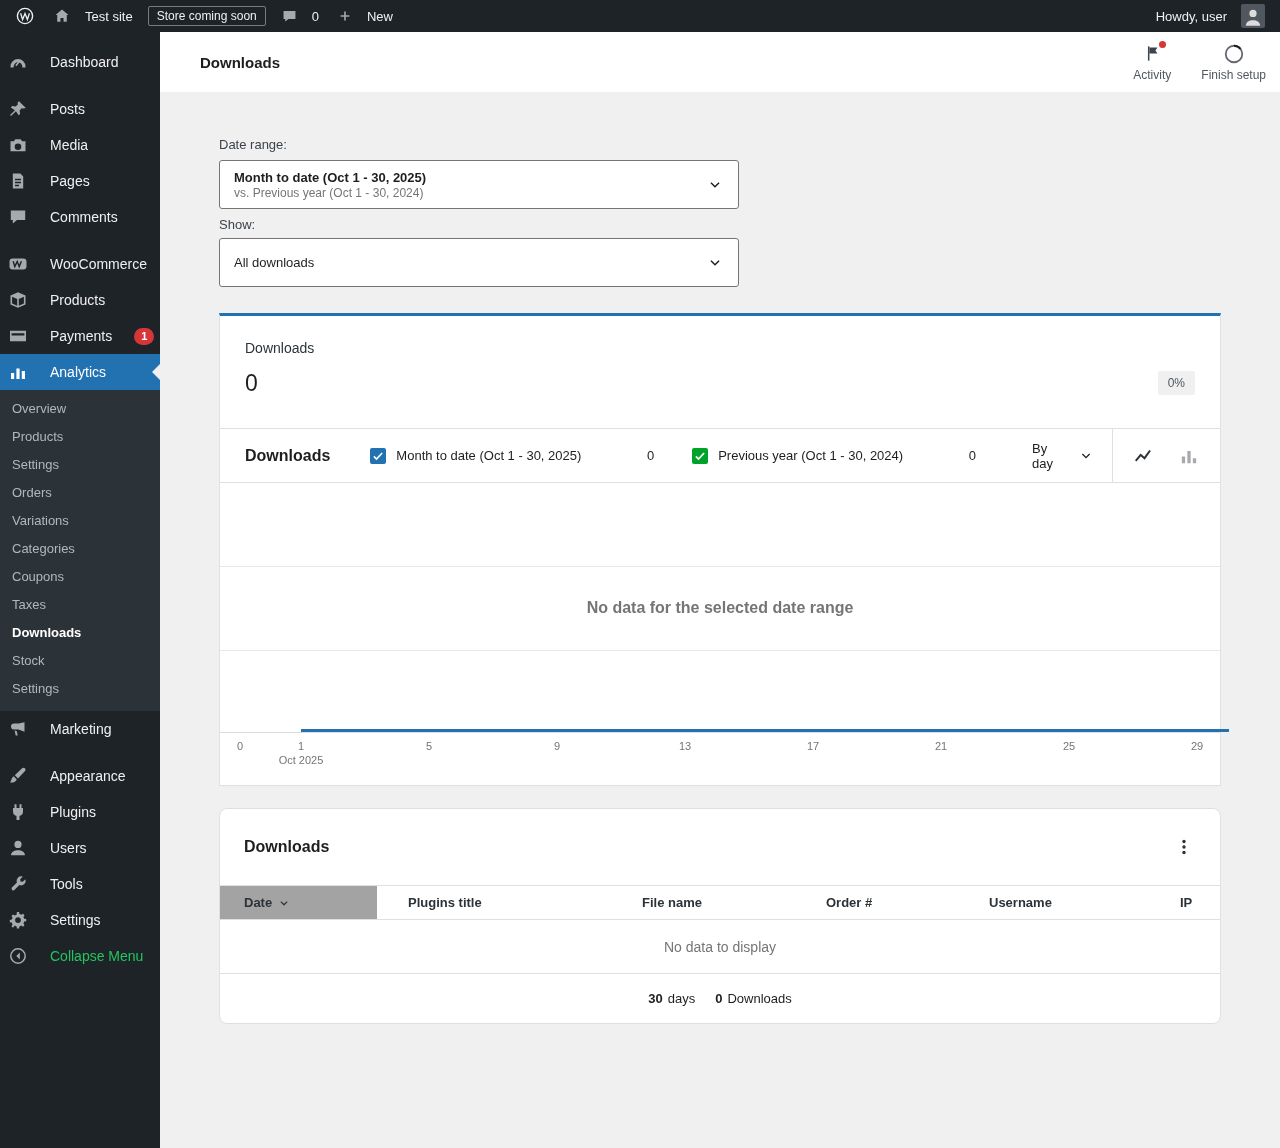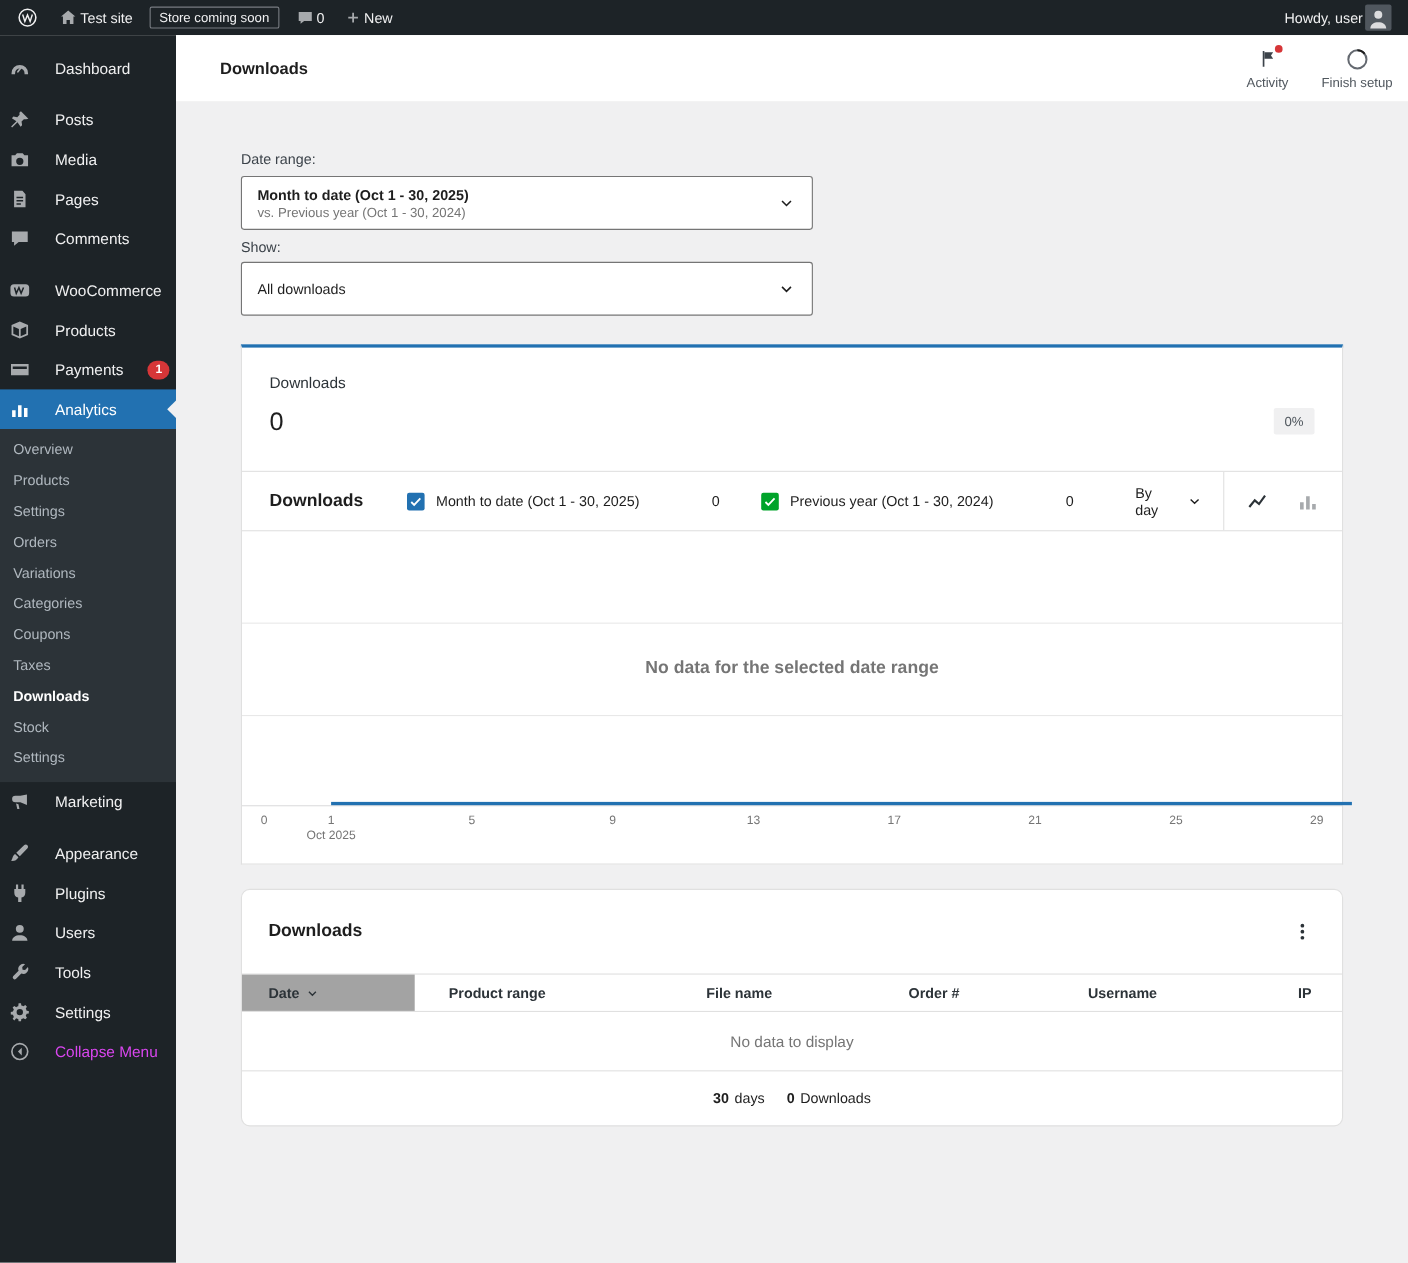--- a/index.html
+++ b/index.html
@@ -6,21 +6,21 @@
   html,body { width:1280px; height:1148px; }
   body {
     font-family:"Liberation Sans","DejaVu Sans",sans-serif;
     font-size:13px; color:#1e1e1e; background:#f0f0f1; overflow:hidden;
   }
   svg { display:block; }
 
   
   .admin-bar { height:32px; background:#1d2327; color:#f0f0f1; display:flex; align-items:center; font-size:13px; }
   .ab-left { display:flex; align-items:center; height:32px; padding-left:6px; }
-  .ab-item { display:flex; align-items:center; gap:2px; height:32px; padding:0 9px; cursor:pointer; white-space:nowrap; }
+  .ab-item { display:flex; align-items:center; gap:14px; height:32px; padding:0 9px; cursor:pointer; white-space:nowrap; }
   .ab-icon { color:#a7aaad; display:flex; }
   .coming-soon { border:1px solid #787c82; border-radius:2px; padding:2px 8px; font-size:12px; margin:0 6px; cursor:pointer; }
   .ab-right { margin-left:auto; display:flex; align-items:center; padding-right:6px; }
   .avatar { width:24px; height:24px; border-radius:2px; background:#50575e; overflow:hidden; display:flex; align-items:flex-end; justify-content:center; }
 
   
   .wrapper { display:flex; height:1116px; }
   .sidebar { width:160px; background:#1d2327; color:#f0f0f1; padding-top:12px; flex-shrink:0; overflow:hidden; }
   .main { flex:1; background:#f0f0f1; display:flex; flex-direction:column; }
 
@@ -28,21 +28,21 @@
   .menu-item { display:flex; align-items:center; gap:22px; padding:8px 8px; font-size:14px; line-height:18px; cursor:pointer; position:relative; }
   .menu-item .icon { width:20px; height:20px; color:#a7aaad; flex-shrink:0; display:flex; align-items:center; justify-content:center; }
   .menu-item.active { background:#2271b1; color:#fff; }
   .menu-item.active .icon { color:#fff; }
   .menu-item.active::after { content:""; position:absolute; right:0; top:50%; margin-top:-8px; border:8px solid transparent; border-right-color:#f0f0f1; }
   .menu-sep { height:11px; }
   .mbadge { background:#d63638; color:#fff; border-radius:9px; font-size:11px; line-height:11px; padding:3px 7px; font-weight:600; }
   .submenu { background:#2c3338; padding:5px 0 8px; }
   .submenu-item { padding:7px 12px; font-size:13px; line-height:14px; color:#b0b8bf; cursor:pointer; }
   .submenu-item.current { color:#fff; font-weight:700; }
-  .menu-item.collapse { color:#d946ef;align-items:center; }
+  .menu-item.collapse { color:#22c55e;align-items:center; }
 
   
   .page-header { height:60px; background:#fff; display:flex; align-items:center; padding:0 14px 0 40px; }
   .page-title { font-size:15px; font-weight:600; color:#1e1e1e; }
   .header-actions { margin-left:auto; display:flex; gap:30px; }
   .header-action { display:flex; flex-direction:column; align-items:center; gap:3px; font-size:12px; color:#50575e; cursor:pointer; }
   .action-icon { position:relative; height:22px; display:flex; align-items:center; }
   .red-dot { position:absolute; top:-2px; right:-4px; width:7px; height:7px; border-radius:50%; background:#d63638; }
 
   
@@ -435,21 +435,21 @@
         <div class="table-head">
           <div class="th th-date">
             <span>Date</span>
             <span class="sort-icon">
               <svg viewBox="0 0 20 20" width="14" height="14">
                   <path d="M5.5 8 10 12.5 14.5 8" fill="none" stroke="currentColor" stroke-width="1.8"></path>
                 </svg>
             </span>
           </div>
           <div class="th">
-            <span>Product range</span>
+            <span>Plugins title</span>
           </div>
           <div class="th">
             <span>File name</span>
           </div>
           <div class="th">
             <span>Order #</span>
           </div>
           <div class="th">
             <span>Username</span>
           </div>

